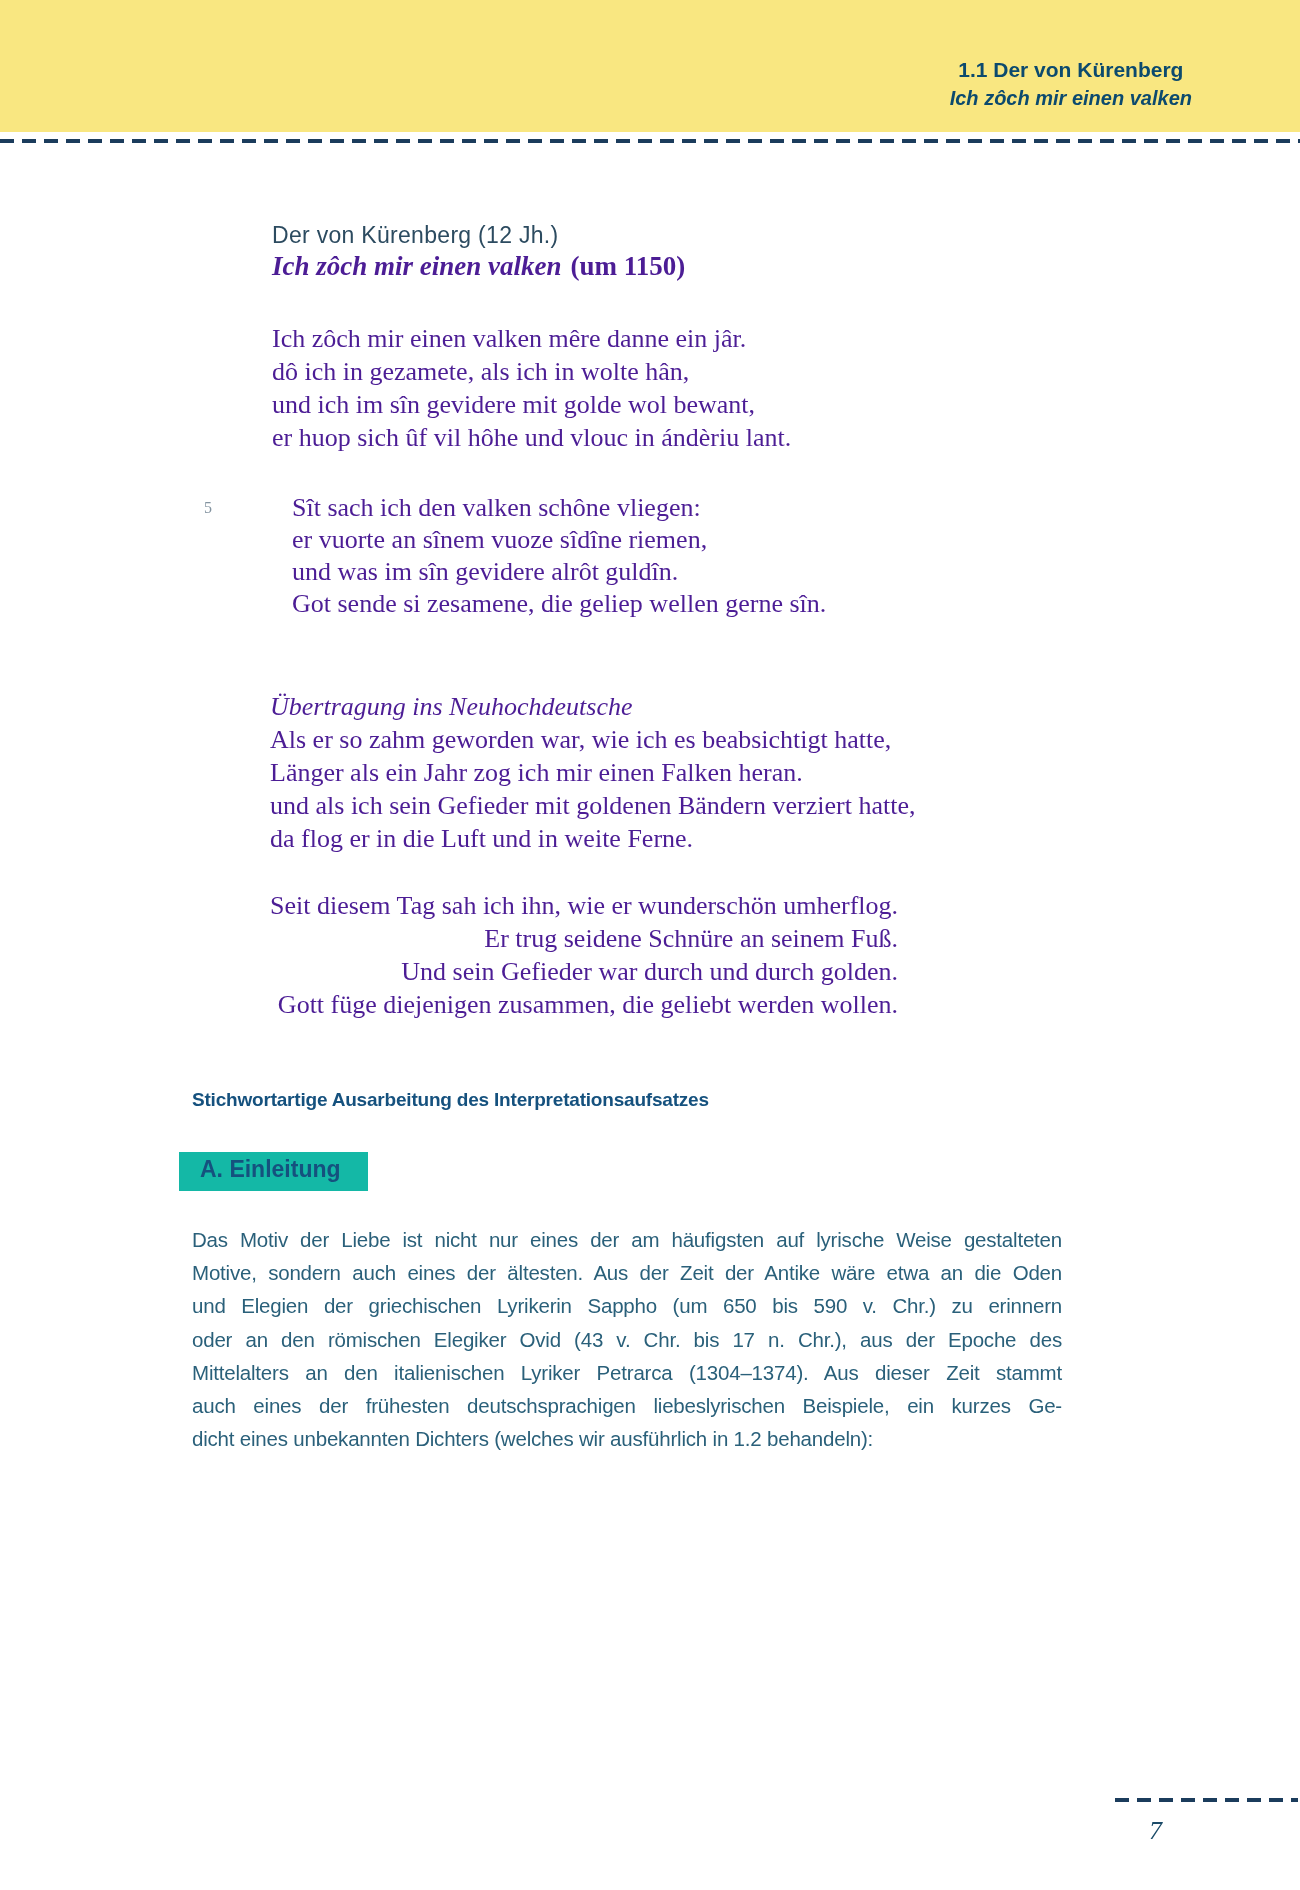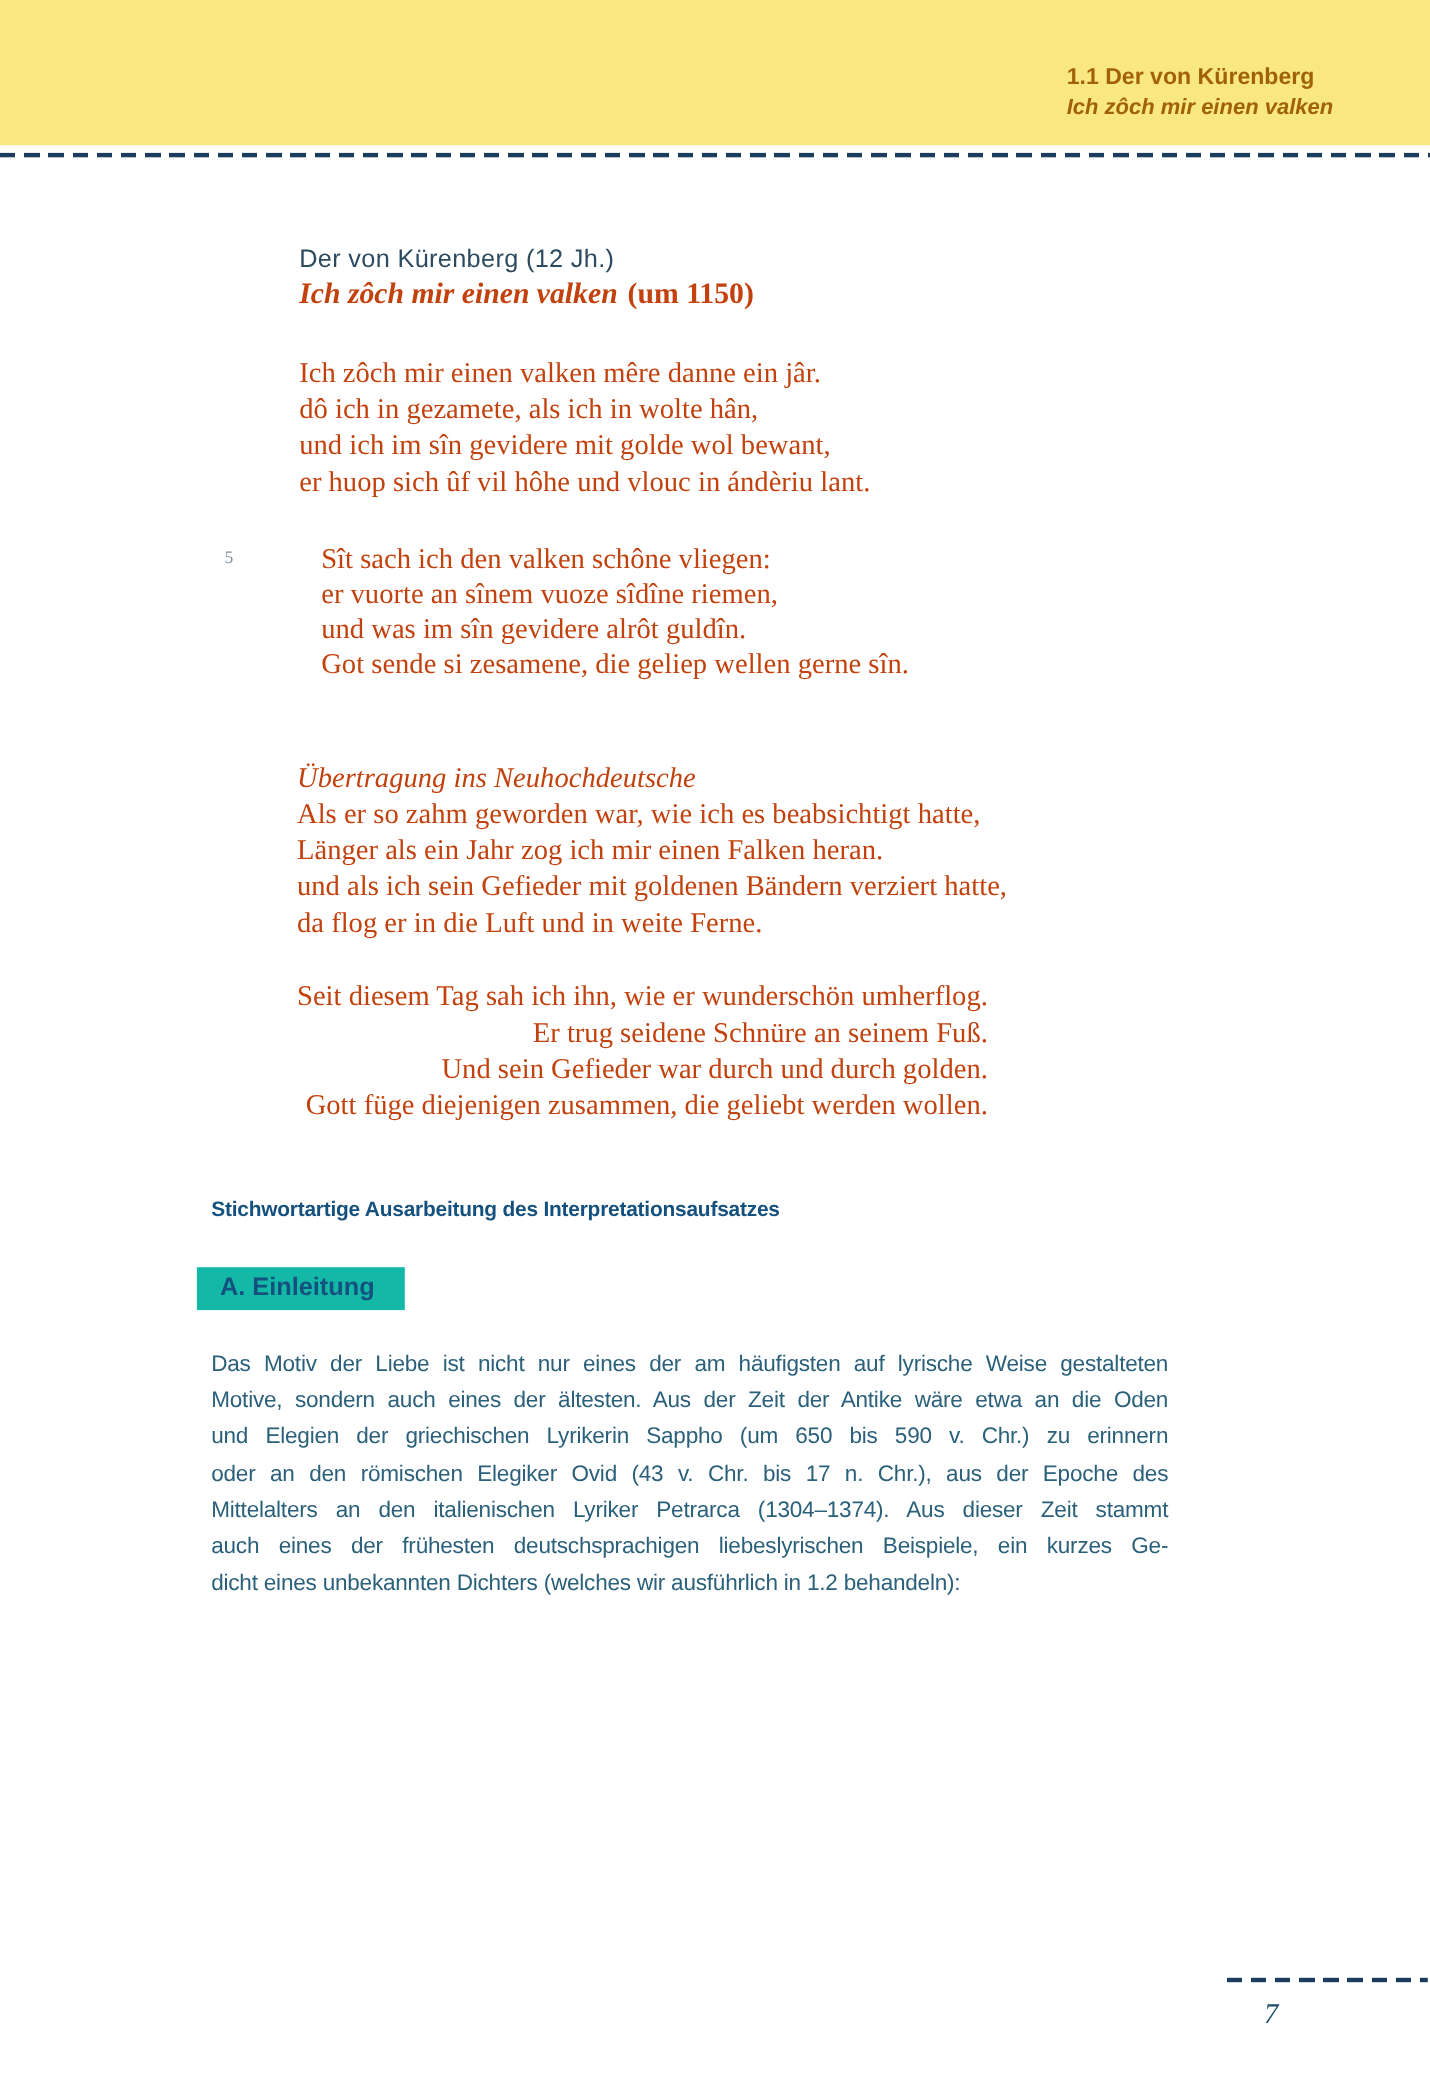--- a/index.html
+++ b/index.html
@@ -2,29 +2,29 @@
 <html><head>
 <meta charset="utf-8">
 <style>
   html,body{margin:0;padding:0}
   body{
     width:1300px;height:1890px;position:relative;background:#ffffff;
     font-family:"Liberation Sans",sans-serif;overflow:hidden;
   }
   
   .band{position:absolute;top:0;left:0;width:1300px;height:132px;background:#F9E781;}
-  .band-inner{position:absolute;top:56px;right:88px;text-align:left;color:#a16207;}
+  .band-inner{position:absolute;top:56px;right:108px;text-align:center;color:#0c4a6e;}
   .band-chapter{font-weight:bold;font-size:21px;line-height:28px;}
   .band-sub{font-weight:bold;font-style:italic;font-size:20px;line-height:28px;}
   .rule-top{
     position:absolute;top:139px;left:0;width:1300px;height:4px;
     background:repeating-linear-gradient(90deg,#1B3C5C 0 14px,transparent 14px 22px);
   }
   
-  .serif{font-family:"Liberation Serif",serif;color:#c2410c;}
+  .serif{font-family:"Liberation Serif",serif;color:#4c1d95;}
   .author{position:absolute;left:272px;top:222px;font-size:23px;color:#2C4B60;letter-spacing:.3px;}
   .poem-title{position:absolute;left:272px;top:251px;font-size:27px;font-weight:bold;}
   .poem-title .t-it{font-style:italic;}
   .poem-title .t-suffix{margin-left:9px;}
   .stanza{position:absolute;font-size:26px;line-height:33px;}
   #stanza1{left:272px;top:322px;}
   #stanza2{left:272px;top:492px;line-height:32px;margin-left:20px;}
   .line-marker{
     position:absolute;left:204px;top:499px;font-family:"Liberation Serif",serif;
     font-size:16px;color:#8393A0;

